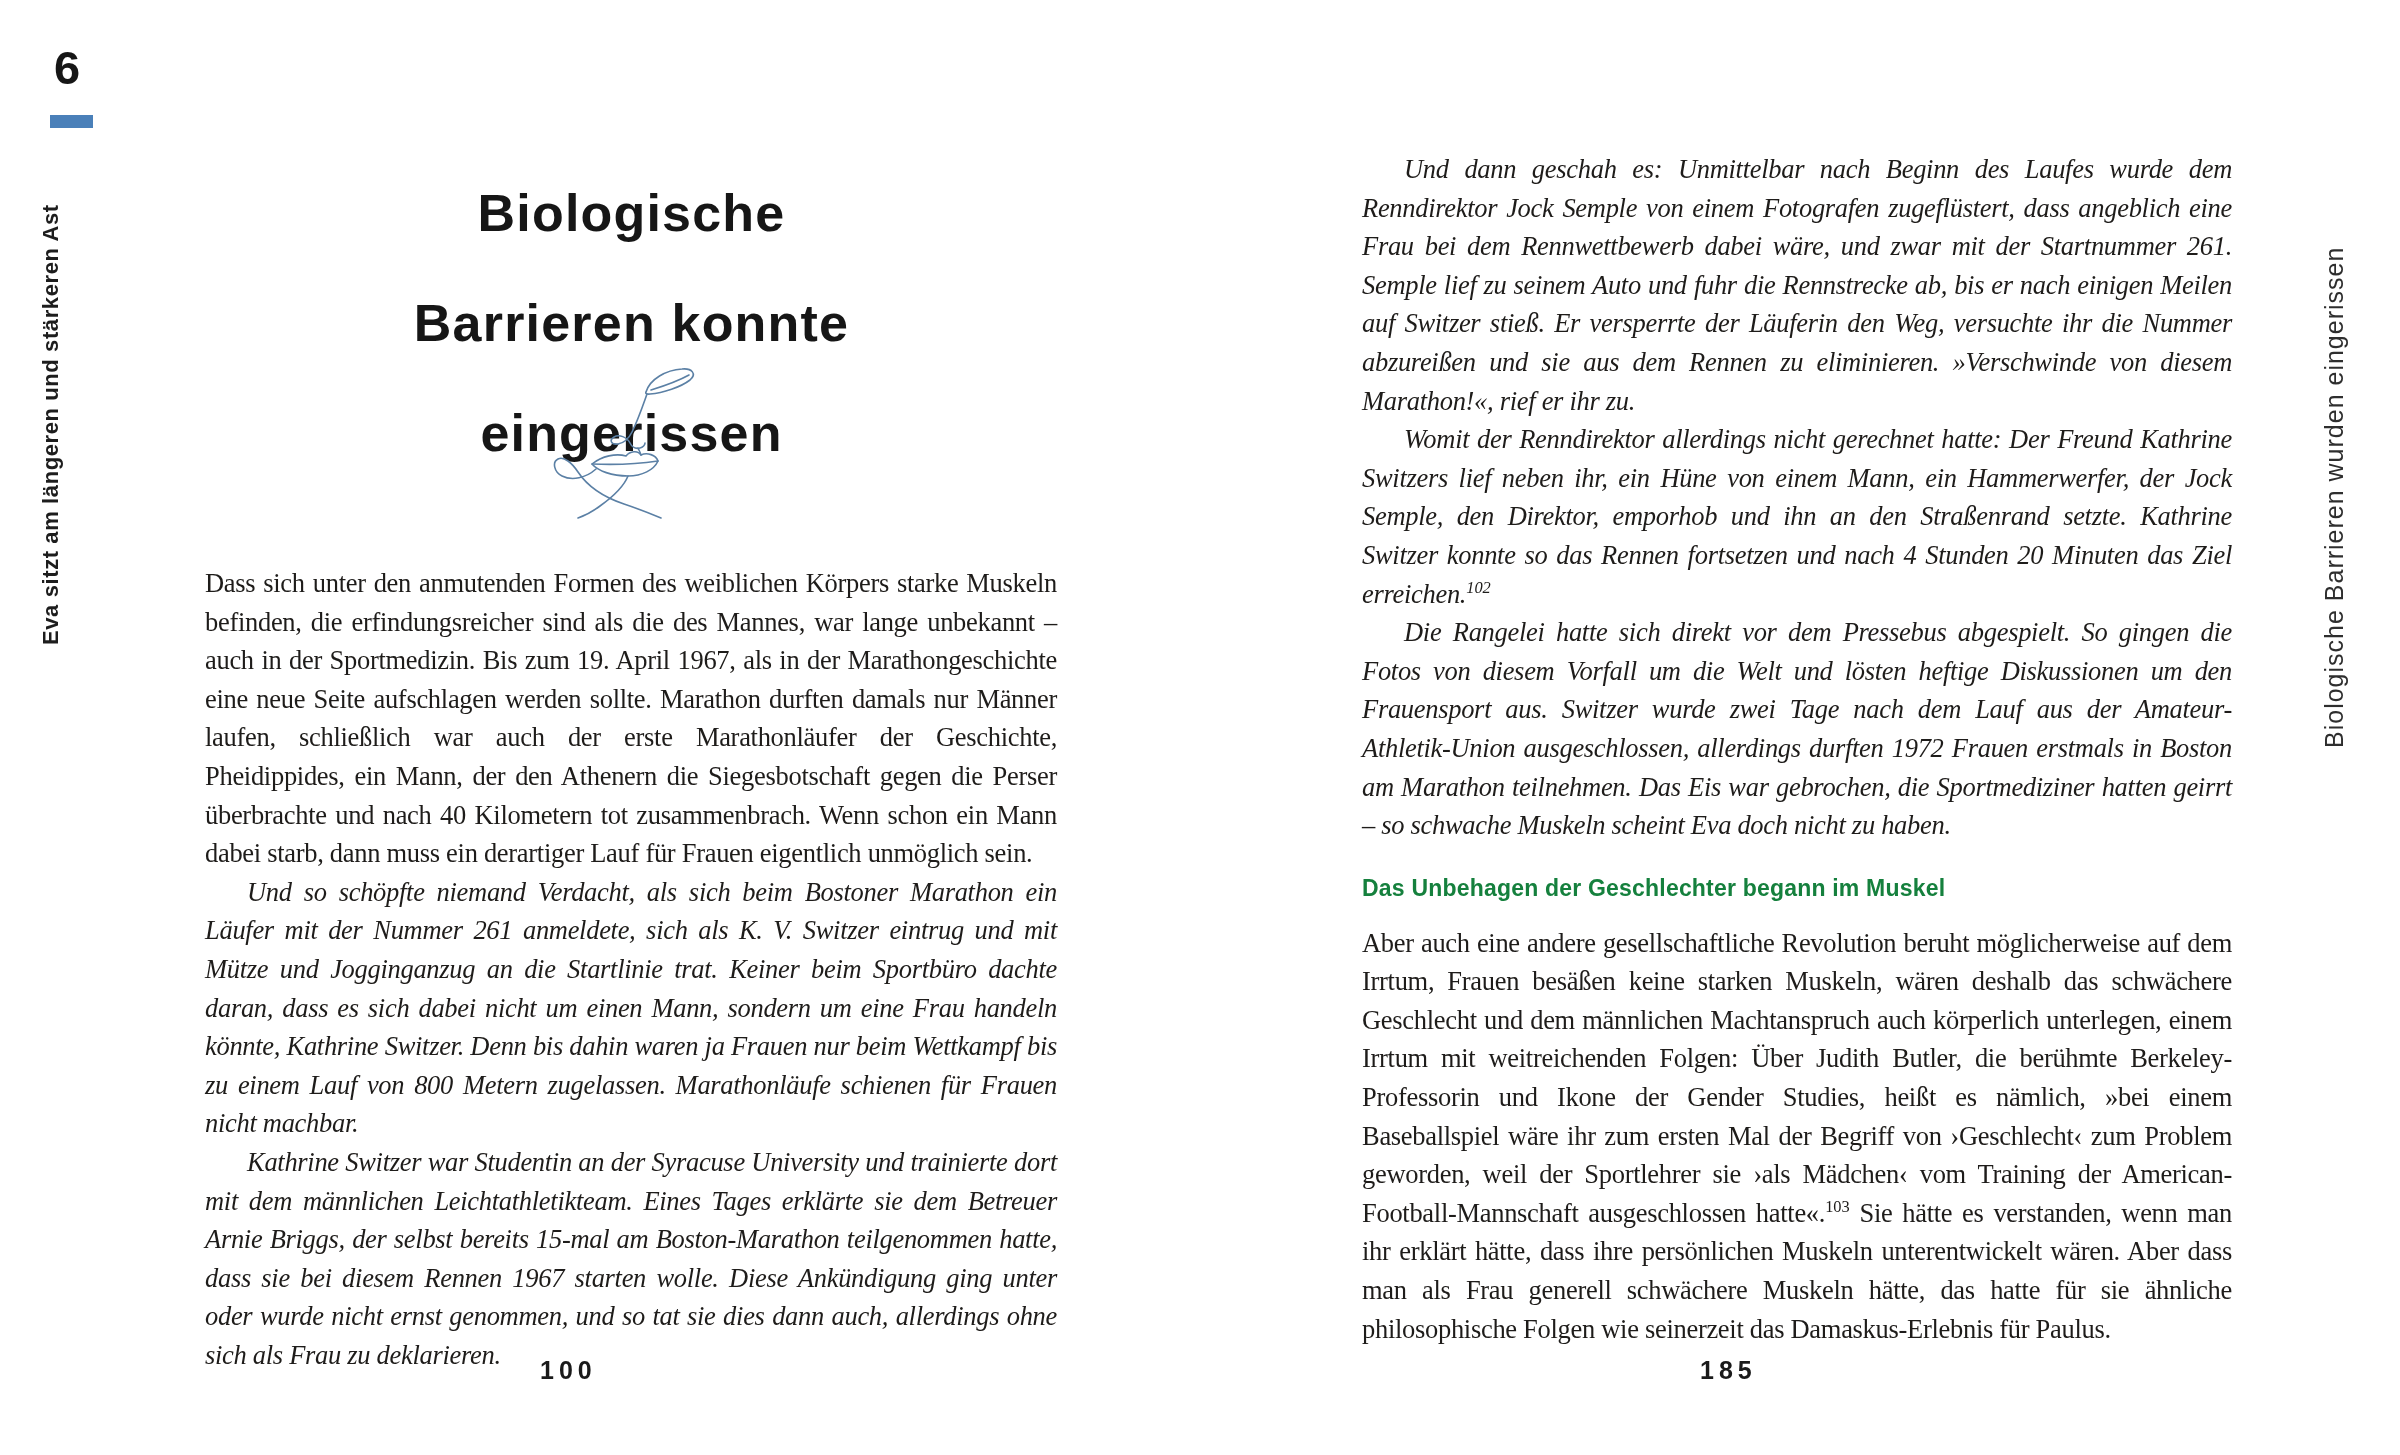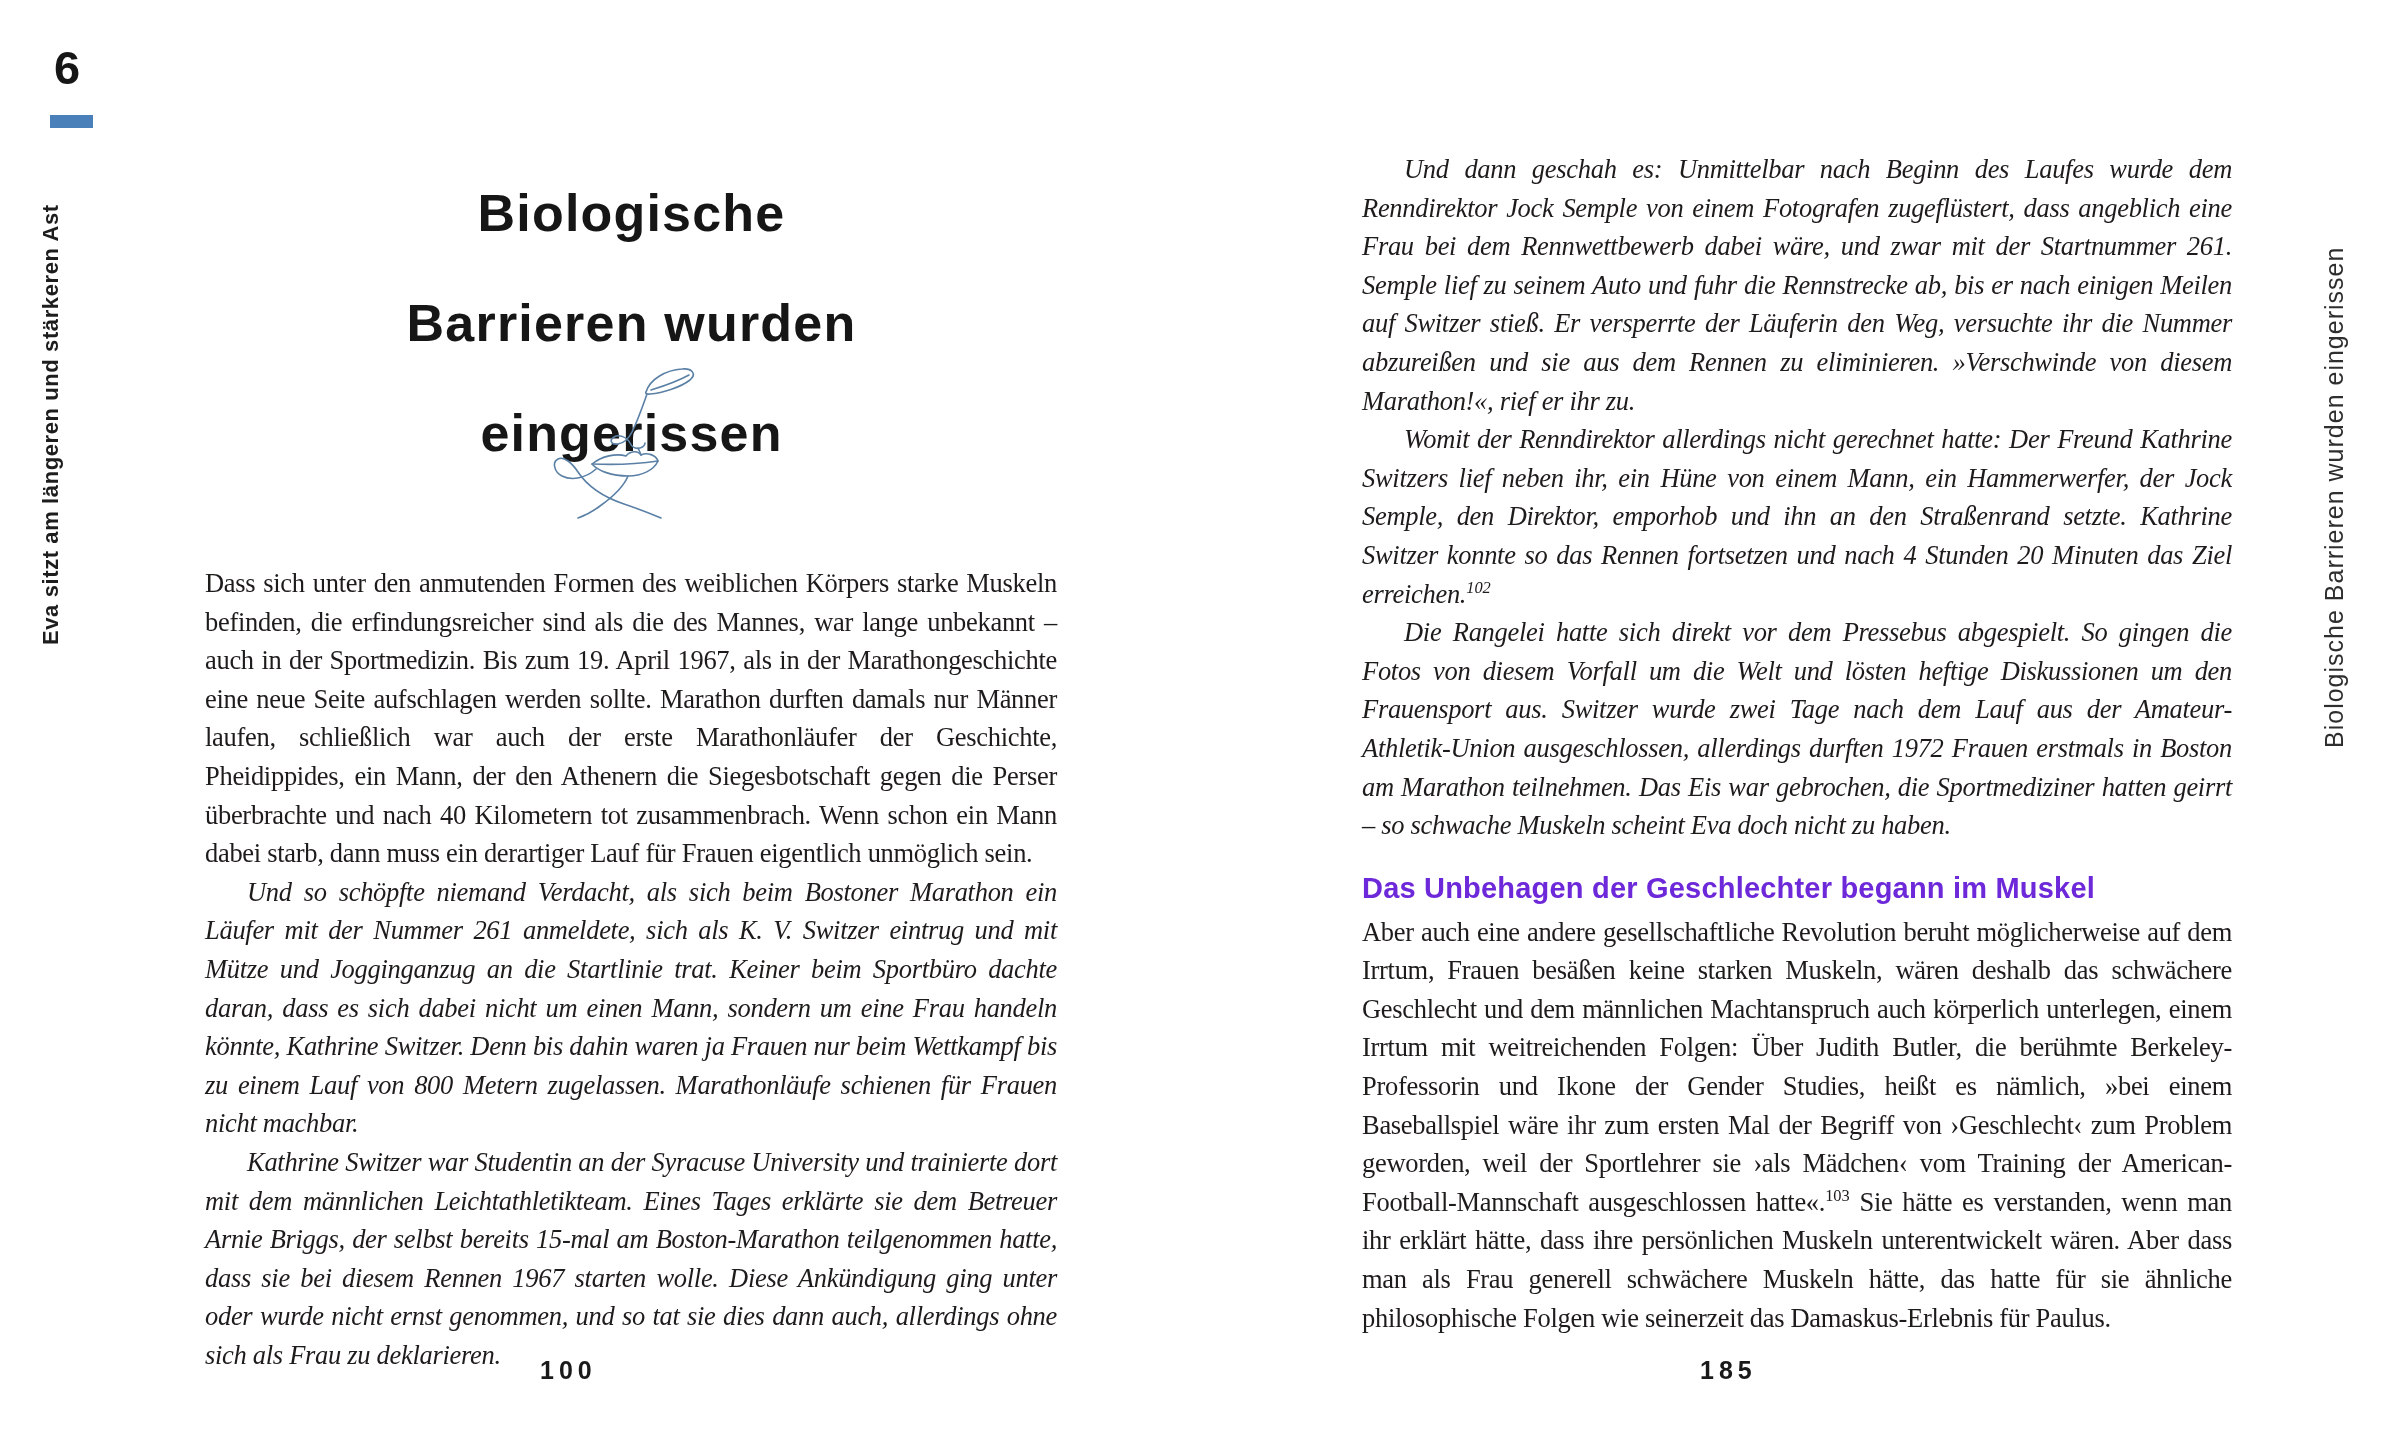--- a/index.html
+++ b/index.html
@@ -56,24 +56,24 @@
     font-size:26.5px;line-height:38.6px;
     letter-spacing:-0.3px;
     text-align:justify;
   }
   .col-left{left:205px;top:564px;width:852px;}
   .col-right{left:1362px;top:150px;width:870px;}
   .body-p{margin:0;}
   .body-p.indent{text-indent:42px;font-style:italic;}
   sup{font-size:0.62em;line-height:0;vertical-align:super;letter-spacing:0;}
   .subheading{
-    margin:25px 0 7px 0;
+    margin:25px 0 18px 0;
     font-family:"Liberation Sans", sans-serif;
-    font-weight:600;font-size:29px;line-height:36px;
-    letter-spacing:0.2px;color:#6d28d9;
+    font-weight:600;font-size:23px;line-height:36px;
+    letter-spacing:0.2px;color:#15803d;
     text-align:left;
   }
   
   .page-num{
     position:absolute;top:1356px;width:160px;text-align:left;
     font-family:"Liberation Sans", sans-serif;
     font-weight:600;font-size:25px;letter-spacing:5px;color:#1a1a1a;
   }
   .pn-left{left:540px;}
   .pn-right{left:1700px;}
@@ -83,21 +83,21 @@
 
 <div class="spread">
 
   <div>
     <div class="chapter-num">6</div>
     <div class="accent-bar" style="background-color: rgb(74, 128, 185);"></div>
     <div class="v-text margin-left">Eva sitzt am längeren und stärkeren Ast</div>
 
     <h1 class="heading">
       <span class="h-line">Biologische</span>
-      <span class="h-line">Barrieren wurden</span>
+      <span class="h-line">Barrieren konnte</span>
       <span class="h-line">eingerissen</span>
     </h1>
 
     <svg class="face-art" viewBox="0 0 200 160" aria-hidden="true">
       <g fill="none" stroke="#5b80a5" stroke-width="1.6" stroke-linecap="round" stroke-linejoin="round">
         <path d="M96,26 C100,13 116,4 132,3 C142,2 147,8 140,14 C131,21 113,27 100,28 C97,28.5 95,27.6 96,26 Z"></path>
         <path d="M101,24 C114,20 130,14 139,9"></path>
         <path d="M97,28 C92,42 88,54 82,66 C79,72 74,77 68,78 C61,79 59,74 64,71 C69,68 77,71 80,77 C82,81 86,83 90,82 C93,81.5 95,79 95,77"></path>
         <path d="M88,82 C89,84 90,86 91,89"></path>
         <path d="M42,98 C52,90 66,87 76,90 C80,85 88,84 91,89 C97,86 106,89 108,95 C104,104 92,110 78,110 C62,110 48,105 42,98 Z"></path>

